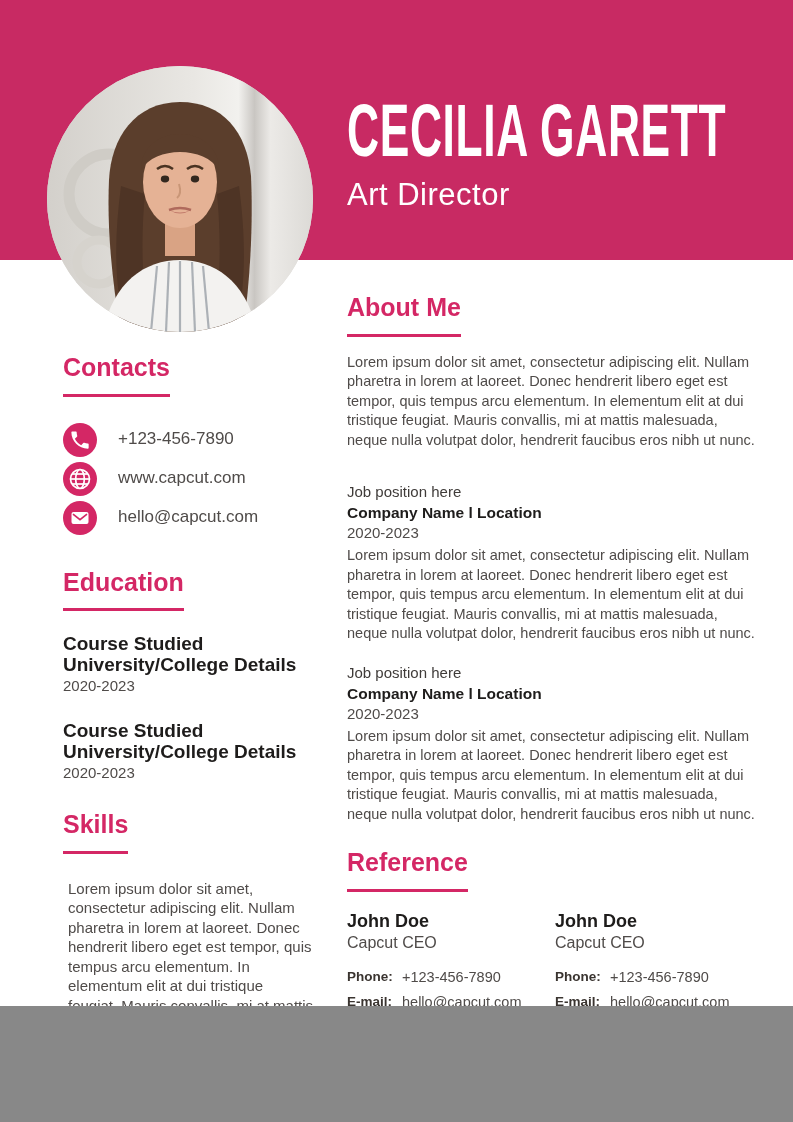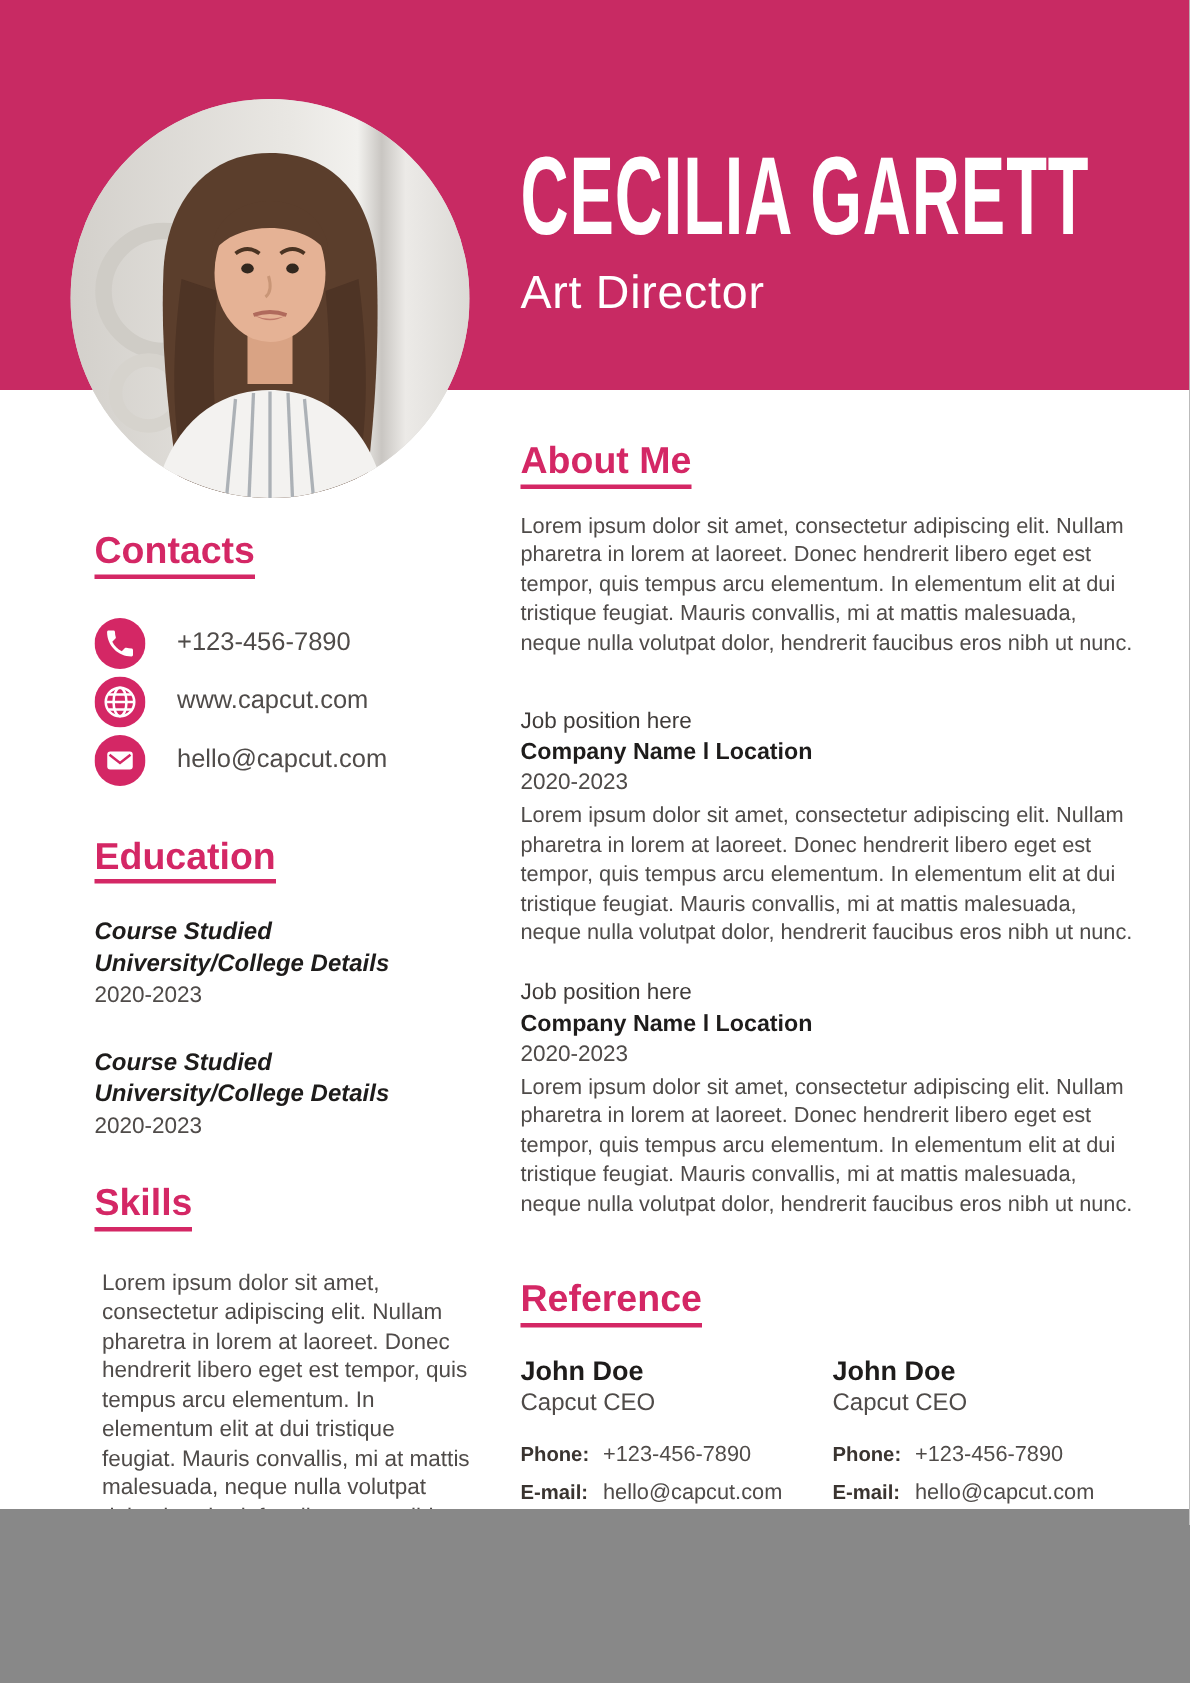--- a/index.html
+++ b/index.html
@@ -27,47 +27,47 @@
   .photo{
     position:absolute;left:47px;top:66px;width:266px;height:266px;
     border-radius:50%;overflow:hidden;background:#dedbd7;
   }
   .photo svg{display:block;}
   
   .left-col{position:absolute;left:63px;top:354px;width:252px;}
   .right-col{position:absolute;left:347px;top:294px;width:412px;}
   h2.sec{
     display:inline-block;color:var(--accent);font-size:25px;font-weight:700;
-    padding-bottom:1px;border-bottom:3px solid var(--accent);line-height:1.1;
+    padding-bottom:12px;border-bottom:3px solid var(--accent);line-height:1.1;
   }
   
   .contact-list{margin-top:26px;display:flex;flex-direction:column;gap:5px;}
   .contact-row{display:flex;align-items:center;gap:21px;}
   .contact-row .cicon{flex:0 0 34px;width:34px;height:34px;}
   .contact-text{font-size:17px;color:var(--text-body);line-height:1.3;white-space:pre-line;}
   
   .edu{margin-top:34px;}
   .edu-entries{margin-top:22px;display:flex;flex-direction:column;gap:24px;}
-  .edu-line-b{font-size:16px;font-weight:700;color:var(--text-dark);line-height:21px;font-style:italic;}
+  .edu-line-b{font-size:19px;font-weight:700;color:var(--text-dark);line-height:21px;}
   .edu-line{font-size:15px;color:var(--text-body);line-height:21px;}
   
   .skills{margin-top:28px;}
   .skills p{margin-top:25px;padding-left:5px;font-size:15px;line-height:19.5px;color:var(--text-body);}
   
   .about p{margin-top:16px;font-size:14.5px;line-height:19.5px;color:var(--text-body);}
   
   .exp{margin-top:31px;}
   .exp-entries{margin-top:20px;}
   .exp-entry + .exp-entry{margin-top:18px;}
   .exp-pos{font-size:15px;color:#3f3b39;line-height:21px;}
   .exp-company{font-size:15.5px;font-weight:700;color:var(--text-dark);line-height:21px;}
   .exp-years{font-size:15px;color:var(--text-body);line-height:20px;}
   .exp-desc{margin-top:3px;font-size:14.5px;line-height:19.5px;color:var(--text-body);}
   
-  .refs{margin-top:40px;}
+  .refs{margin-top:25px;}
   .ref-grid{margin-top:18px;display:grid;grid-template-columns:208px 208px;}
   .ref-name{font-size:18px;font-weight:700;color:var(--text-dark);line-height:22px;}
   .ref-title{font-size:16px;color:var(--text-body);line-height:22px;}
   .ref-rows{margin-top:15px;display:flex;flex-direction:column;gap:9px;}
   .ref-row{display:flex;align-items:flex-start;}
   .ref-label{font-size:13.5px;font-weight:700;color:#3a3430;width:55px;flex:0 0 55px;}
   .ref-value{font-size:14.5px;color:var(--text-body);}
 </style>
 </head>
 <body>

